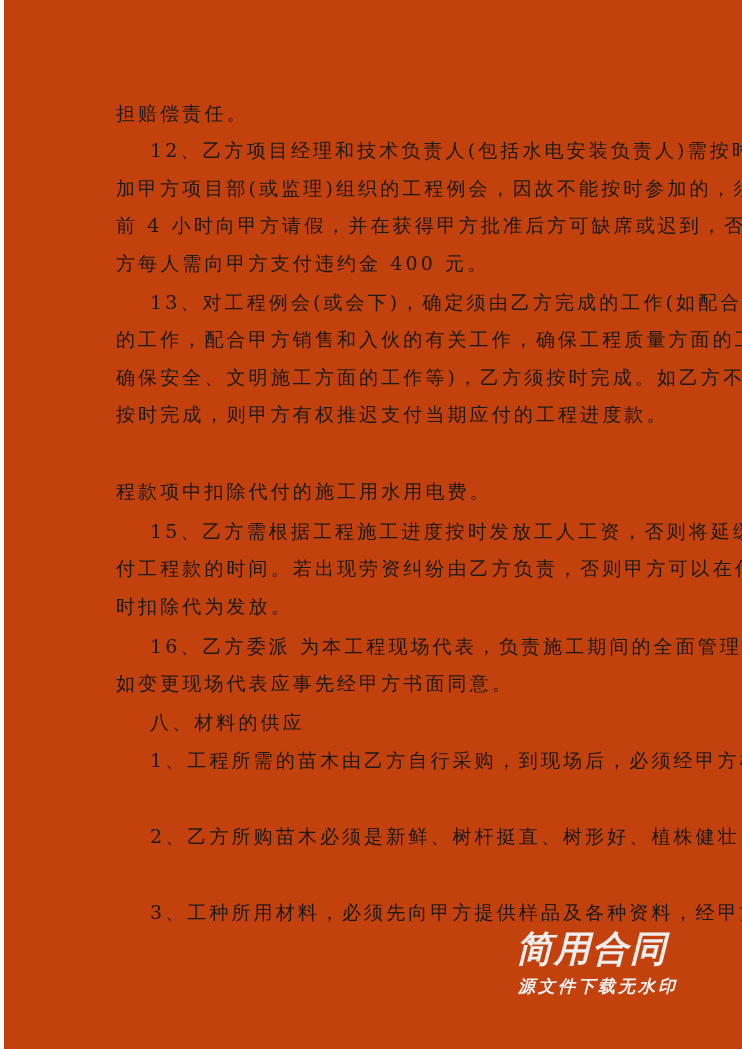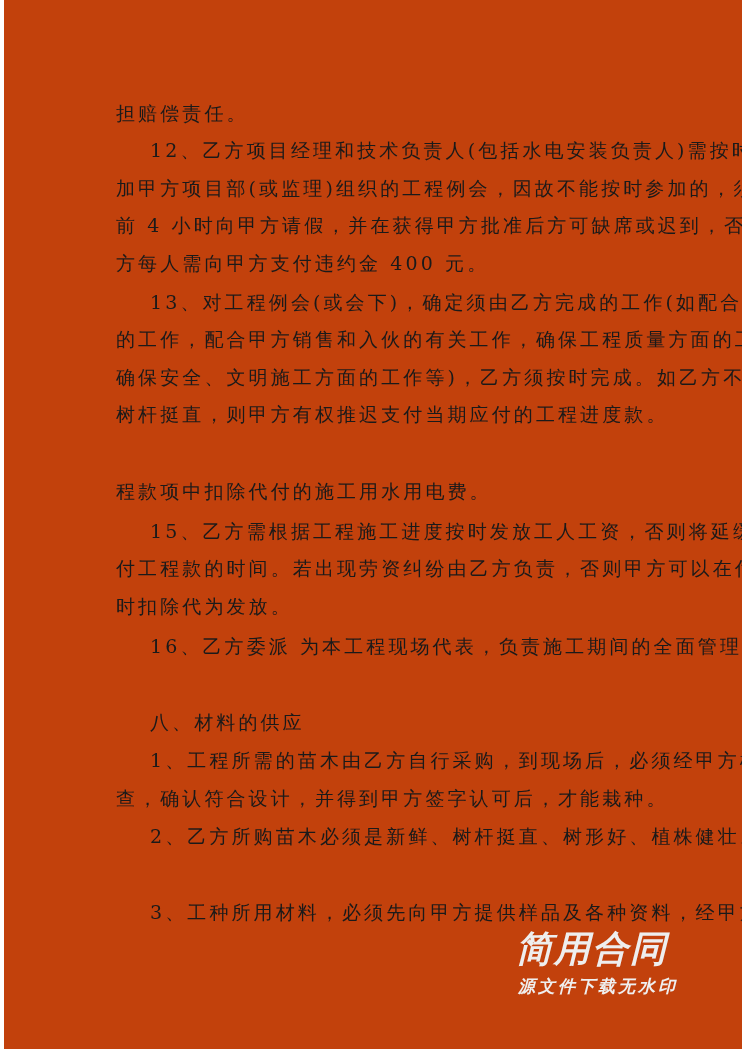--- a/index.html
+++ b/index.html
@@ -35,29 +35,29 @@
 
 <div class="page">
   <div class="line" style="top:101px">担赔偿责任。</div>
   <div class="line indent" style="top:138px">12、乙方项目经理和技术负责人(包括水电安装负责人)需按时参</div>
   <div class="line" style="top:176px">加甲方项目部(或监理)组织的工程例会，因故不能按时参加的，须提</div>
   <div class="line" style="top:213px">前 4 小时向甲方请假，并在获得甲方批准后方可缺席或迟到，否则乙</div>
   <div class="line" style="top:251px">方每人需向甲方支付违约金 400 元。</div>
   <div class="line indent" style="top:290px">13、对工程例会(或会下)，确定须由乙方完成的工作(如配合分包</div>
   <div class="line" style="top:327px">的工作，配合甲方销售和入伙的有关工作，确保工程质量方面的工作，</div>
   <div class="line" style="top:365px">确保安全、文明施工方面的工作等)，乙方须按时完成。如乙方不能</div>
-  <div class="line" style="top:402px">树杆挺直，则甲方有权推迟支付当期应付的工程进度款。</div>
+  <div class="line" style="top:402px">按时完成，则甲方有权推迟支付当期应付的工程进度款。</div>
   <div class="line" style="top:479px">程款项中扣除代付的施工用水用电费。</div>
   <div class="line indent" style="top:519px">15、乙方需根据工程施工进度按时发放工人工资，否则将延缓支</div>
   <div class="line" style="top:556px">付工程款的时间。若出现劳资纠纷由乙方负责，否则甲方可以在付款</div>
   <div class="line" style="top:594px">时扣除代为发放。</div>
   <div class="line indent" style="top:634px">16、乙方委派 为本工程现场代表，负责施工期间的全面管理。</div>
+  <div class="line" style="top:671px">如变更现场代表应事先经甲方书面同意。</div>
   <div class="line indent" style="top:710px">八、材料的供应</div>
   <div class="line indent" style="top:748px">1、工程所需的苗木由乙方自行采购，到现场后，必须经甲方检</div>
-  <div class="line" style="top:786px">查，确认符合设计，并得到甲方签字认可后，才能栽种。</div>
   <div class="line indent" style="top:824px">2、乙方所购苗木必须是新鲜、树杆挺直、树形好、植株健壮。</div>
   <div class="line indent" style="top:900px">3、工种所用材料，必须先向甲方提供样品及各种资料，经甲方</div>
 
   <div class="watermark">
     <div class="wm-main">简用合同</div>
     <div class="wm-sub">源文件下载无水印</div>
   </div>
 </div>
 
 </body></html>

